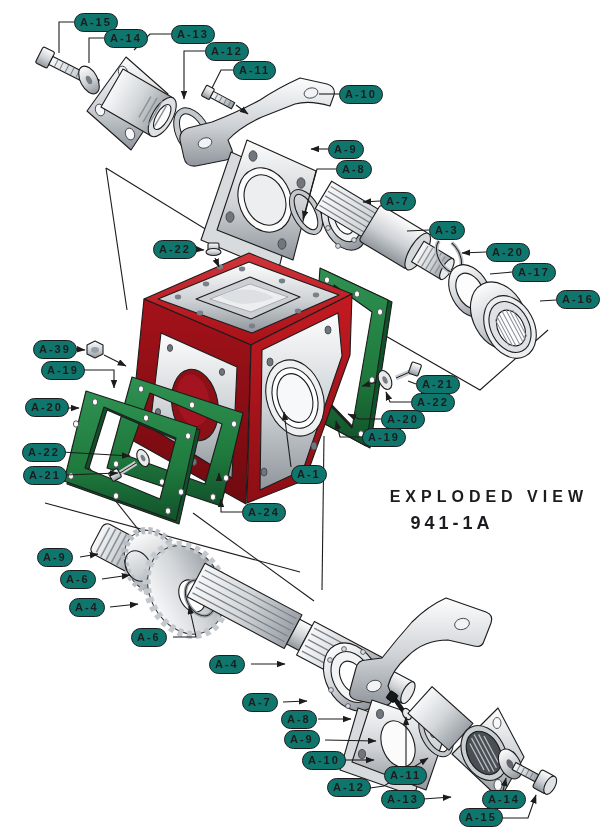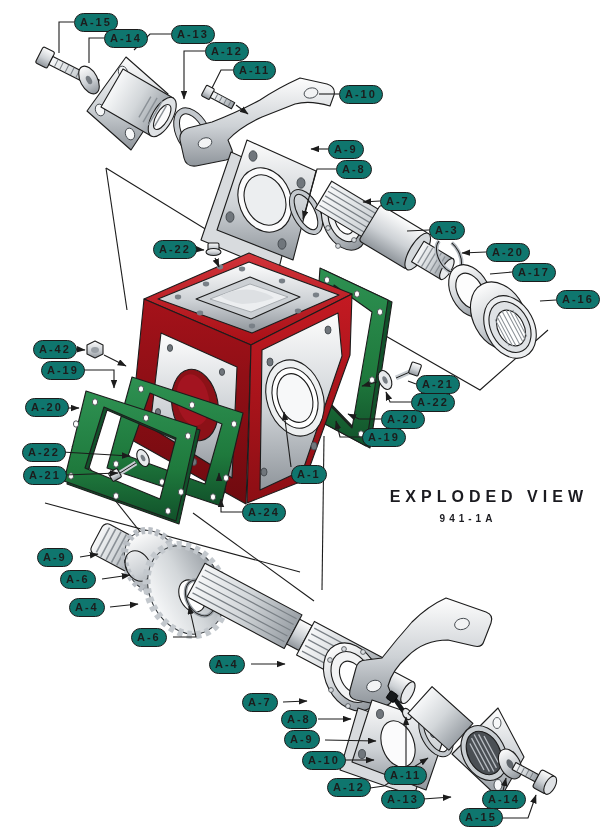--- a/index.html
+++ b/index.html
@@ -5,22 +5,22 @@
   html,body{margin:0;padding:0;background:#fff;}
   .stage{position:relative;width:605px;height:830px;background:#ffffff;overflow:hidden;
          font-family:"Liberation Sans",sans-serif;}
   .stage svg{position:absolute;left:0;top:0;}
   .callout{position:absolute;box-sizing:border-box;height:19px;line-height:16px;
            border:1.6px solid #1c1c1c;border-radius:10px;background:#0f766e;
            padding:0 5px;font-size:11px;font-weight:bold;letter-spacing:2px;
            color:#1c1c1c;white-space:nowrap;z-index:3;}
   .title-head{position:absolute;left:356px;top:488px;width:232px;text-align:right;
            font-size:16px;font-weight:bold;letter-spacing:5px;color:#1b1b20;z-index:3;}
-  .title-sub{position:absolute;left:352px;top:513px;width:232px;text-align:center;
-           font-size:10px;font-weight:bold;letter-spacing:4px;color:#1b1b20;z-index:3;}
+  .title-sub{position:absolute;left:336px;top:513px;width:232px;text-align:center;
+           font-size:18px;font-weight:bold;letter-spacing:4px;color:#1b1b20;z-index:3;}
   .ldr{fill:none;stroke:#1c1c1c;stroke-width:1.1px;}
   .part{stroke:#1c1c1c;stroke-width:1.1px;stroke-linejoin:round;}
   .hole{stroke:#44494e;stroke-width:0.9px;}
 </style>
 </head>
 <body>
 
 <div class="stage">
 
 <svg width="605" height="830" viewBox="0 0 605 830">
@@ -487,21 +487,21 @@
 <div class="callout" style="left:233px;top:61px">A-11</div>
 <div class="callout" style="left:339px;top:85px">A-10</div>
 <div class="callout" style="left:328px;top:140px">A-9</div>
 <div class="callout" style="left:336px;top:160px">A-8</div>
 <div class="callout" style="left:380px;top:192px">A-7</div>
 <div class="callout" style="left:429px;top:221px">A-3</div>
 <div class="callout" style="left:486px;top:243px">A-20</div>
 <div class="callout" style="left:512px;top:263px">A-17</div>
 <div class="callout" style="left:556px;top:290px">A-16</div>
 <div class="callout" style="left:153px;top:240px">A-22</div>
-<div class="callout" style="left:33px;top:340px">A-42</div>
+<div class="callout" style="left:33px;top:340px">A-39</div>
 <div class="callout" style="left:41px;top:361px">A-19</div>
 <div class="callout" style="left:25px;top:398px">A-20</div>
 <div class="callout" style="left:22px;top:443px">A-22</div>
 <div class="callout" style="left:23px;top:466px">A-21</div>
 <div class="callout" style="left:291px;top:465px">A-1</div>
 <div class="callout" style="left:242px;top:503px">A-24</div>
 <div class="callout" style="left:416px;top:375px">A-21</div>
 <div class="callout" style="left:411px;top:393px">A-22</div>
 <div class="callout" style="left:381px;top:410px">A-20</div>
 <div class="callout" style="left:362px;top:428px">A-19</div>

